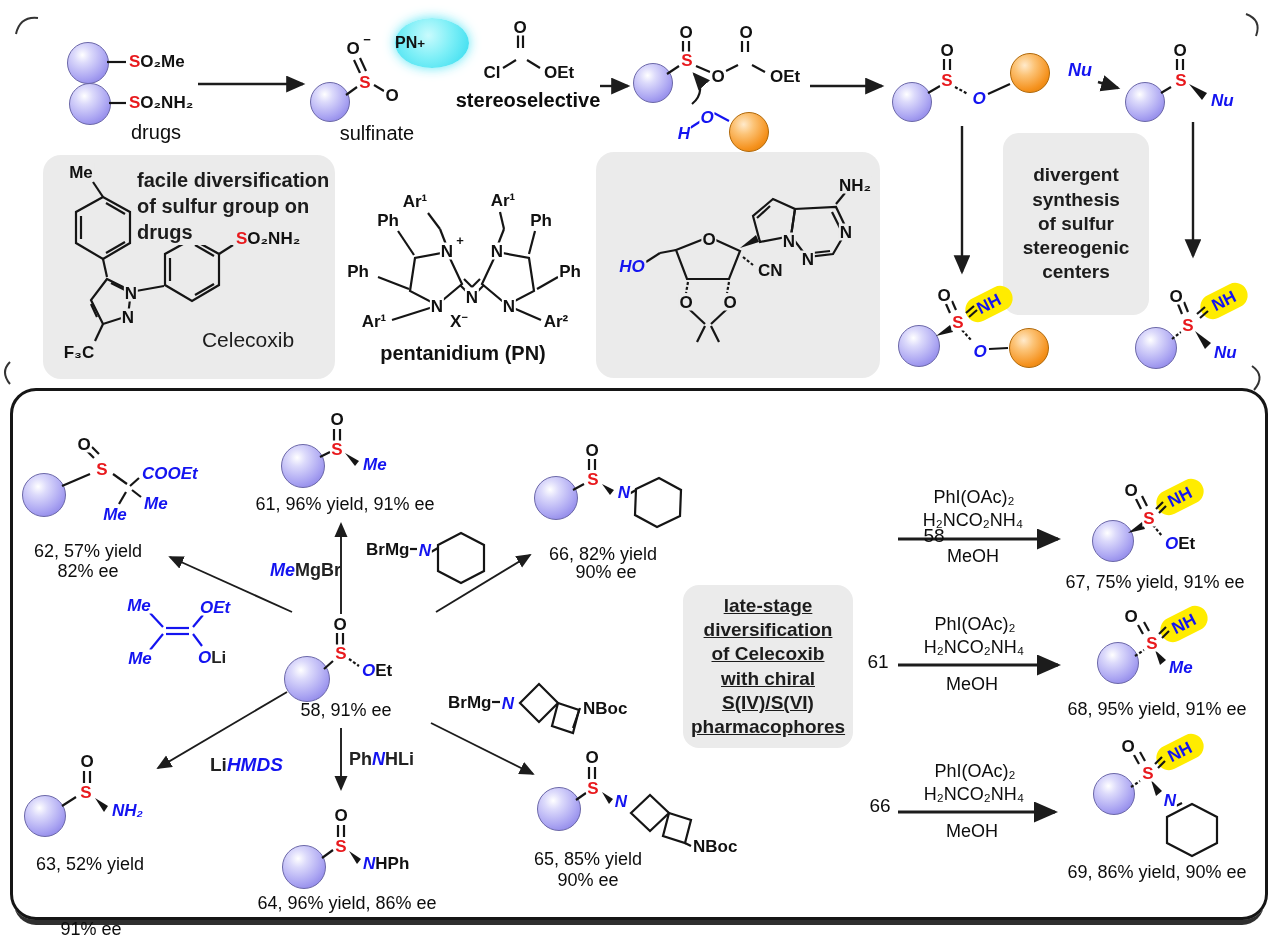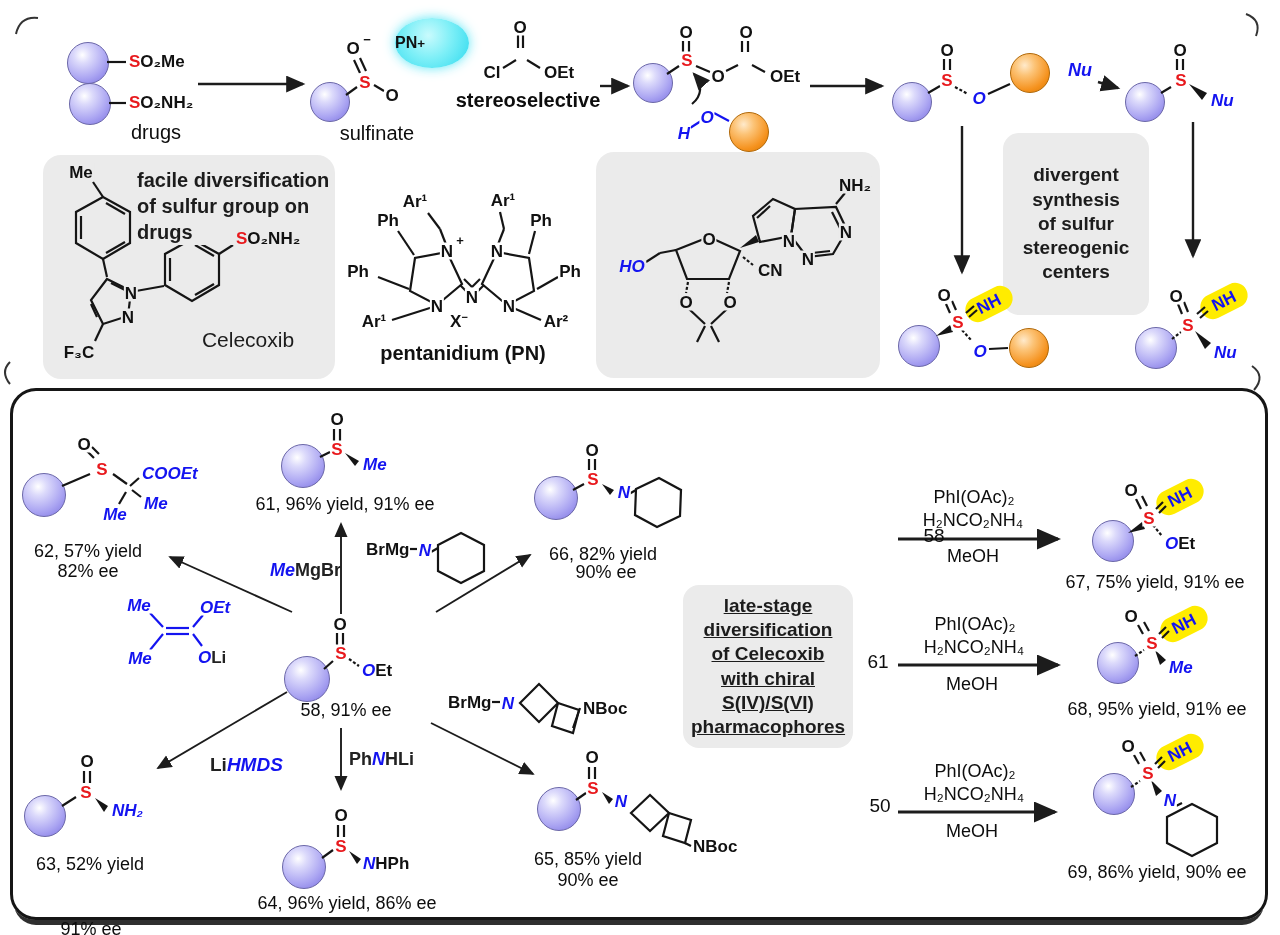--- a/index.html
+++ b/index.html
@@ -501,21 +501,21 @@
 
   <span class="abs ctr cap" style="left:878px;top:662px;font-size:19px;">61</span>
   <span class="abs ctr cap2" style="left:975px;top:624px;">PhI(OAc)₂</span>
   <span class="abs ctr cap2" style="left:974px;top:647px;">H₂NCO₂NH₄</span>
   <span class="abs ctr cap2" style="left:972px;top:684px;">MeOH</span>
   <span class="abs ctr atom c-red" style="left:1152px;top:643px;">S</span>
   <span class="abs ctr atom" style="left:1131px;top:616px;">O</span>
   <span class="abs lft atom c-blue" style="left:1168px;top:667px;">Me</span>
   <span class="abs ctr cap" style="left:1157px;top:709px;">68, 95% yield, 91% ee</span>
 
-  <span class="abs ctr cap" style="left:880px;top:806px;font-size:19px;">50</span>
+  <span class="abs ctr cap" style="left:880px;top:806px;font-size:19px;">66</span>
   <span class="abs ctr cap2" style="left:975px;top:771px;">PhI(OAc)₂</span>
   <span class="abs ctr cap2" style="left:974px;top:794px;">H₂NCO₂NH₄</span>
   <span class="abs ctr cap2" style="left:972px;top:831px;">MeOH</span>
   <span class="abs ctr atom c-red" style="left:1148px;top:773px;">S</span>
   <span class="abs ctr atom" style="left:1128px;top:746px;">O</span>
   <span class="abs ctr atom c-blue" style="left:1170px;top:800px;">N</span>
   <span class="abs ctr cap" style="left:1157px;top:872px;">69, 86% yield, 90% ee</span>
 
 </div>
 

